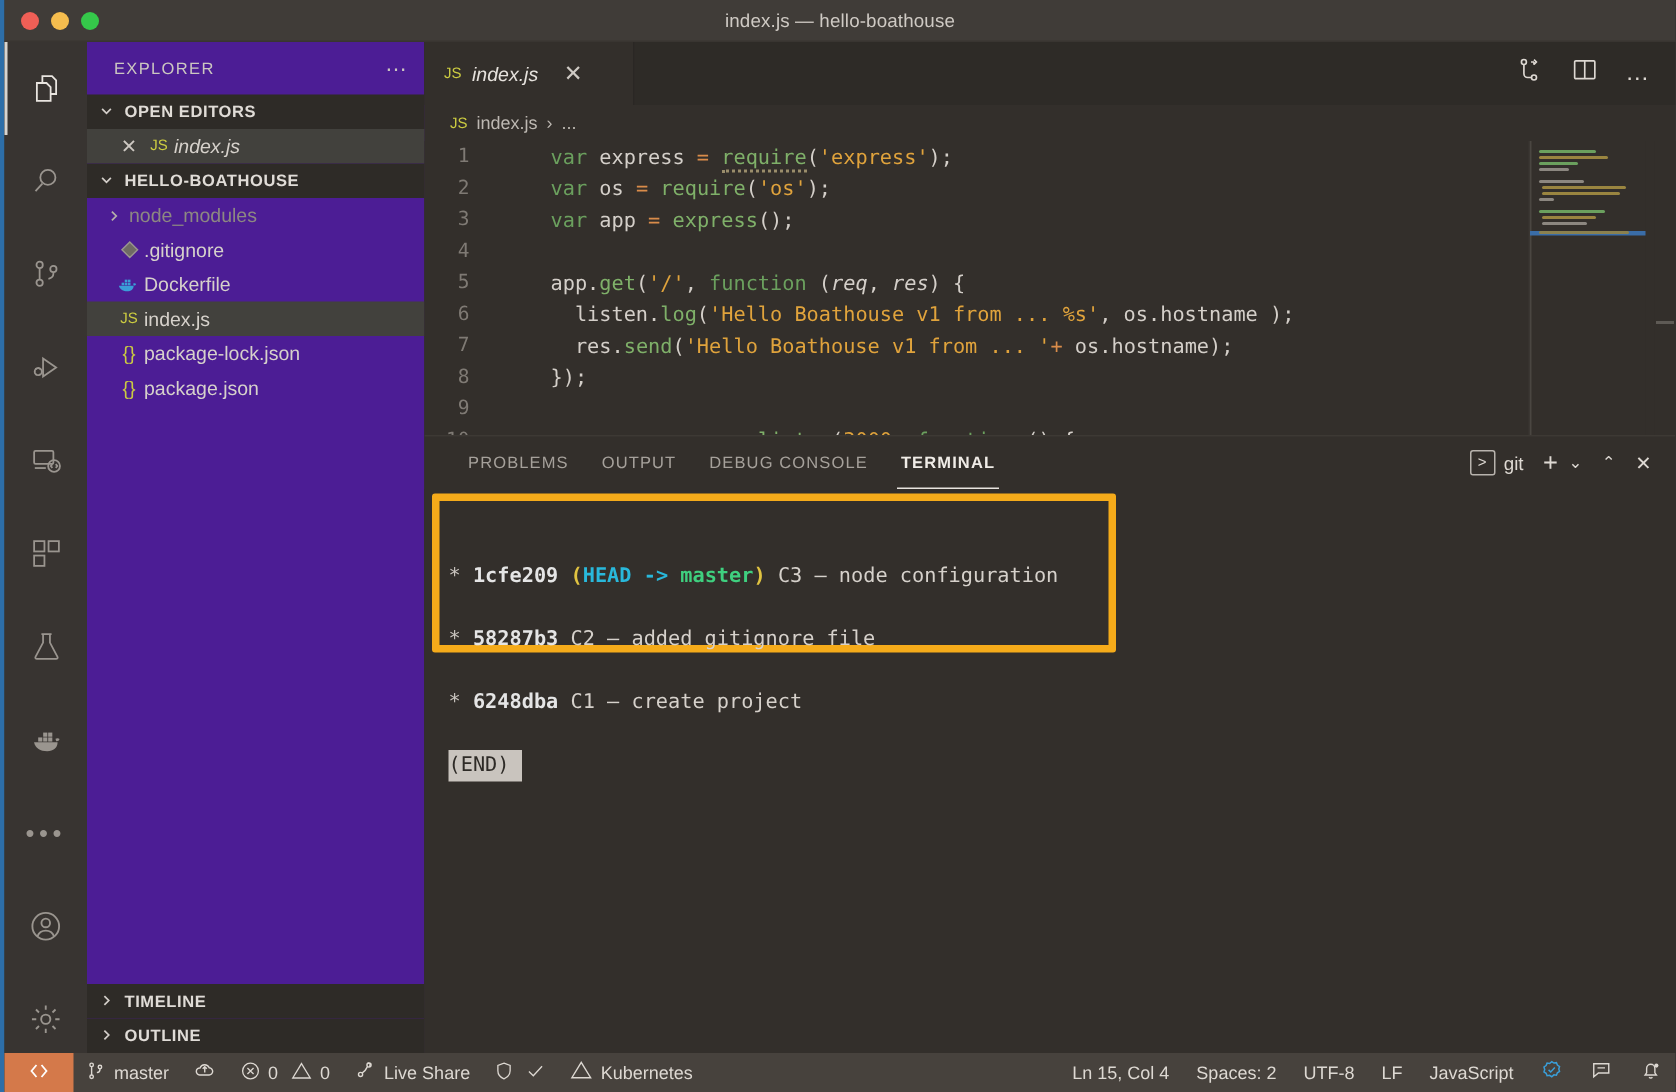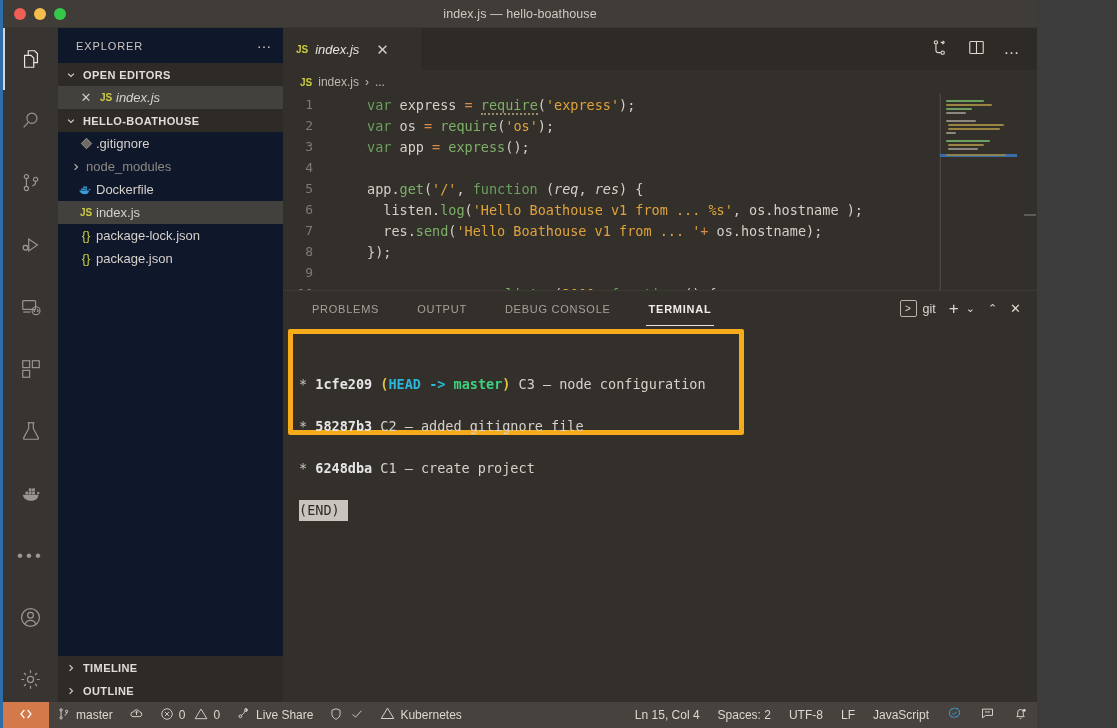--- a/index.html
+++ b/index.html
@@ -5,21 +5,21 @@
   * { box-sizing: border-box; margin: 0; padding: 0; }
   html, body {
     width: 1117px; height: 728px;
     overflow: hidden;
     background: #3c3c3c;
     font-family: "Liberation Sans", sans-serif;
     -webkit-font-smoothing: antialiased;
   }
   #app {
     position: relative;
-    width: 1037px; height: 728px;
+    width: 1117px; height: 728px;
     background: #332f2b;
     display: flex; flex-direction: column;
     border-left: 3px solid #2d6ea8;
   }
 
   
   .titlebar {
     height: 28px; flex: 0 0 28px;
     background: #403c38;
     display: flex; align-items: center;
@@ -57,21 +57,21 @@
   .act-item.active::before {
     content: ""; position: absolute; left: 0; top: 0; bottom: 0;
     width: 2px; background: #d8d4cf;
   }
   .act-item svg { display: block; }
   .act-dots { letter-spacing: 3px; font-size: 17px; line-height: 1; color:#9a958f;}
 
   
   .sidebar {
     width: 225px; flex: 0 0 225px;
-    background: #0f172a;
+    background: #4c1d95;
     display: flex; flex-direction: column;
     min-height: 0;
   }
   .sidebar-header {
     height: 35px; flex: 0 0 35px;
     display: flex; align-items: center; justify-content: space-between;
     padding: 0 10px 0 18px;
   }
   .sidebar-title { font-size: 11px; letter-spacing: .9px; color: #ccc7c1; }
   .sidebar-more { color: #ccc7c1; font-size: 15px; line-height: 8px; letter-spacing:1.5px; padding-bottom:6px;}
@@ -92,21 +92,21 @@
     font-size: 13px; color: #d6d1cb; white-space: nowrap;
   }
   .tree-row.selected { background: #42413d; }
   .tree-row.openeditor { background: #42413d; }
   .tree-indent-1 { padding-left: 8px; }
   .tree-indent-2 { padding-left: 18px; }
   .ic {
     width: 20px; display:inline-flex; align-items:center; justify-content:center;
     flex: 0 0 20px;
   }
-  .ic-js { color: #cbcb41; font-size: 10px; font-weight: bold; font-family:"Liberation Sans",sans-serif;}
+  .ic-js { color: #cbcb41; font-size: 10px; font-weight: normal; font-family:"Liberation Sans",sans-serif;}
   .ic-json { color: #cbcb41; font-size: 13px; font-weight: 500; }
   .ic-x { color: #cdc8c2; font-size: 13px; }
   .italic { font-style: italic; }
   .muted { color: #8d8882; }
 
   .spacer-fill { flex: 1 1 auto; }
 
   
   .main {
     flex: 1 1 auto; display: flex; flex-direction: column; min-width: 0; min-height: 0;
@@ -189,21 +189,21 @@
 
   
   .panel {
     flex: 0 0 412px; height: 412px;
     background: #332f2b;
     display: flex; flex-direction: column;
     border-top: 1px solid #3d3934;
   }
   .panel-tabs {
     height: 35px; flex: 0 0 35px;
-    display: flex; align-items: center; gap: 16px;
+    display: flex; align-items: center; gap: 0;
     padding-left: 18px;
   }
   .ptab {
     font-size: 11px; letter-spacing: .75px; color: #a6a19b;
     padding: 0 11px; height: 35px; display:flex; align-items:center;
     position: relative;
   }
   .ptab.active { color: #f0ece7; font-weight: bold; }
   .ptab.active::after {
     content:""; position:absolute; left: 8px; right: 8px; bottom: 0;
@@ -408,36 +408,36 @@
 
       <div class="section-head">
         <span class="chev">
           <svg width="10" height="10" viewBox="0 0 12 12" fill="none" stroke="currentColor" stroke-width="1.4">
               <path d="M2.5 4.3L6 7.8l3.5-3.5"></path>
             </svg>
         </span>
         <span>HELLO-BOATHOUSE</span>
       </div>
 
+      <div class="tree-row tree-indent-1">
+        <span class="ic">
+          <svg width="10" height="10" viewBox="0 0 12 12" fill="none" stroke="#b5b0aa" stroke-width="1.4">
+              <path d="M4.3 2.5L7.8 6l-3.5 3.5"></path>
+            </svg>
+        </span>
+        <span class="muted">node_modules</span>
+      </div>
+
       <div class="tree-row tree-indent-2">
         <span class="ic">
           <svg width="13" height="13" viewBox="0 0 16 16" fill="none" stroke="#9a958f" stroke-width="1.2">
             <path d="M8 1.6L14.4 8 8 14.4 1.6 8z" fill="#6f6a64"></path>
           </svg>
         </span>
         <span>.gitignore</span>
-      </div>
-
-      <div class="tree-row tree-indent-1">
-        <span class="ic">
-          <svg width="10" height="10" viewBox="0 0 12 12" fill="none" stroke="#b5b0aa" stroke-width="1.4">
-              <path d="M4.3 2.5L7.8 6l-3.5 3.5"></path>
-            </svg>
-        </span>
-        <span class="muted">node_modules</span>
       </div>
 
       <div class="tree-row tree-indent-2">
         <span class="ic">
           <svg width="16" height="14" viewBox="0 0 26 20" fill="#3a9ed8">
             <rect x="5" y="7.5" width="2.8" height="2.8"></rect>
               <rect x="8.4" y="7.5" width="2.8" height="2.8"></rect>
             <rect x="11.8" y="7.5" width="2.8" height="2.8"></rect>
               <rect x="8.4" y="4.2" width="2.8" height="2.8"></rect>
             <rect x="11.8" y="4.2" width="2.8" height="2.8"></rect>

